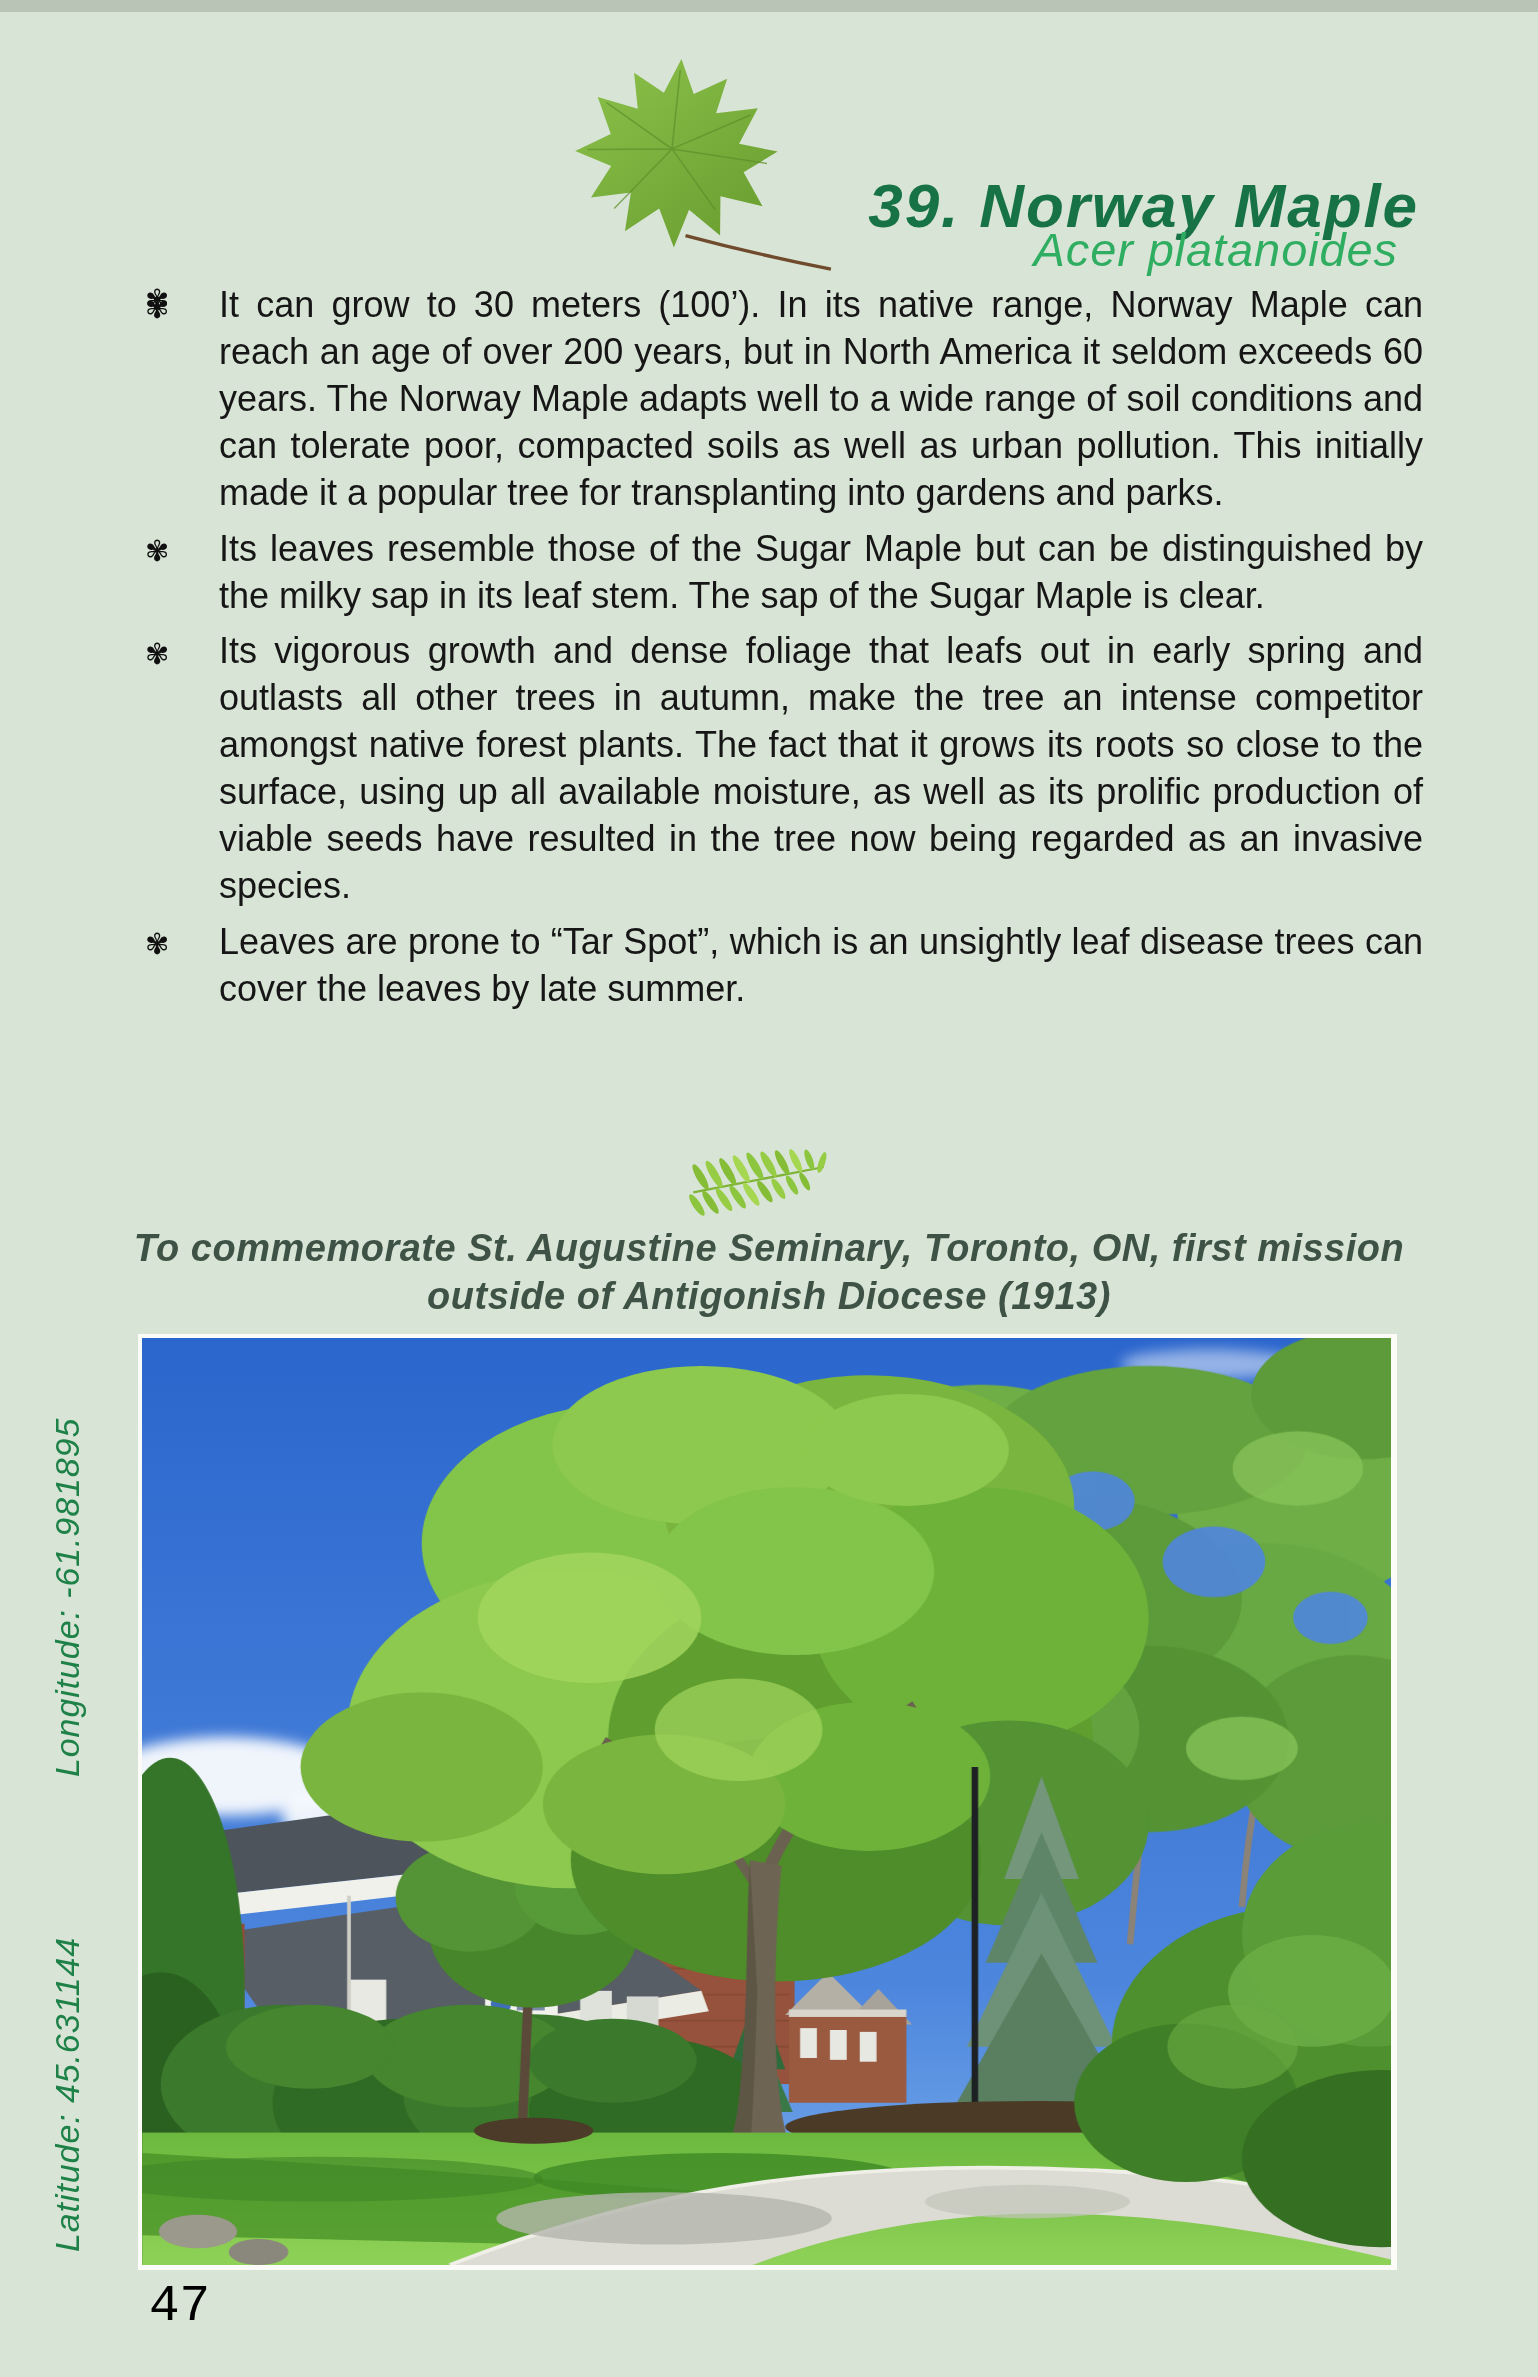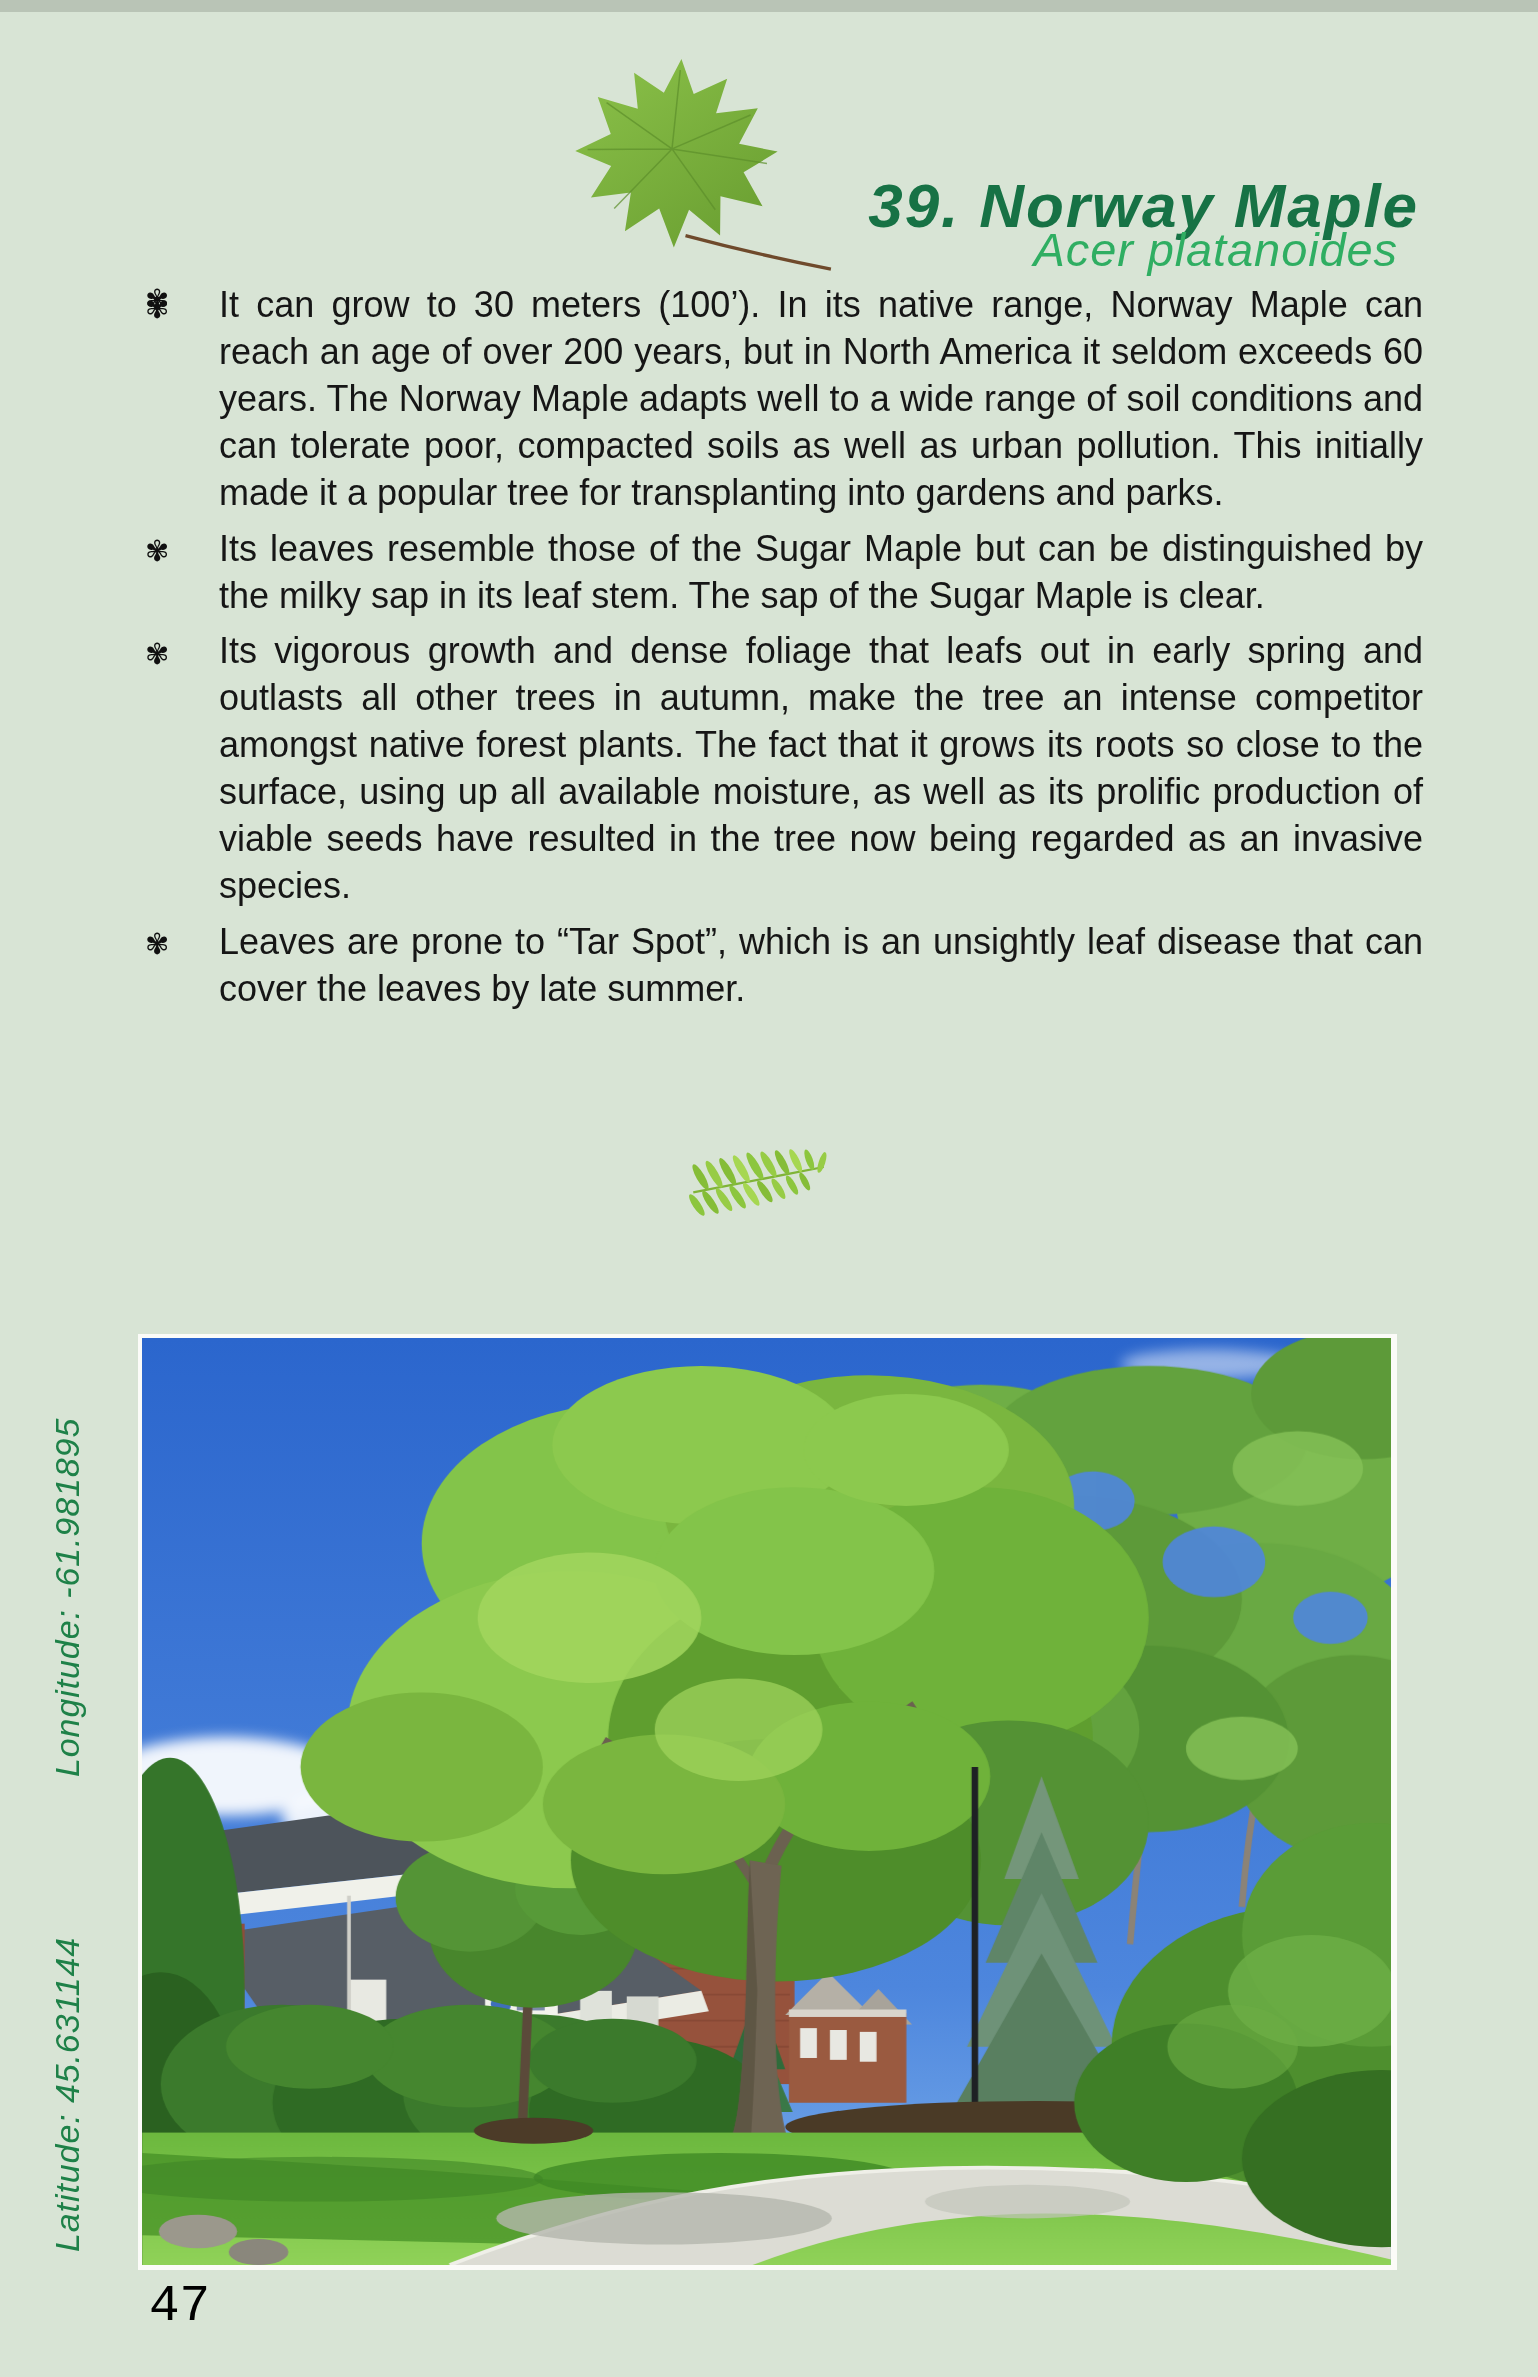--- a/index.html
+++ b/index.html
@@ -114,21 +114,21 @@
       <li class="fact">
       <span class="bullet">✾</span>
       <span class="fact-text">Its leaves resemble those of the Sugar Maple but can be distinguished by the milky sap in its leaf stem. The sap of the Sugar Maple is clear.</span>
     </li>
       <li class="fact">
       <span class="bullet">✾</span>
       <span class="fact-text">Its vigorous growth and dense foliage that leafs out in early spring and outlasts all other trees in autumn, make the tree an intense competitor amongst native forest plants. The fact that it grows its roots so close to the surface, using up all available moisture, as well as its prolific production of viable seeds have resulted in the tree now being regarded as an invasive species.</span>
     </li>
       <li class="fact">
       <span class="bullet">✾</span>
-      <span class="fact-text">Leaves are prone to “Tar Spot”, which is an unsightly leaf disease that can cover the leaves by late summer.</span>
+      <span class="fact-text">Leaves are prone to “Tar Spot”, which is an unsightly leaf disease trees can cover the leaves by late summer.</span>
     </li>
     </ul>
 
   <div class="fern">
     <svg viewBox="0 0 160 92" xmlns="http://www.w3.org/2000/svg">
       <path d="M8 60 Q 80 46 152 32" stroke="#7fb437" stroke-width="2.5" fill="none"></path>
       <g>
         <ellipse cx="16" cy="43" rx="4.5" ry="16" fill="#85bd37" transform="rotate(-30 16 43)"></ellipse>
         <ellipse cx="31" cy="40" rx="4.5" ry="17" fill="#97cc45" transform="rotate(-30 31 40)"></ellipse>
         <ellipse cx="46" cy="37" rx="4.5" ry="17" fill="#85bd37" transform="rotate(-30 46 37)"></ellipse>
@@ -147,20 +147,21 @@
         <ellipse cx="57" cy="65" rx="4.2" ry="15" fill="#8cc63e" transform="rotate(-34 57 65)"></ellipse>
         <ellipse cx="72" cy="62" rx="4.2" ry="15" fill="#a6d751" transform="rotate(-34 72 62)"></ellipse>
         <ellipse cx="87" cy="59" rx="4.2" ry="14" fill="#85bd37" transform="rotate(-34 87 59)"></ellipse>
         <ellipse cx="102" cy="56" rx="4" ry="13" fill="#97cc45" transform="rotate(-32 102 56)"></ellipse>
         <ellipse cx="117" cy="52" rx="3.8" ry="12" fill="#8cc63e" transform="rotate(-30 117 52)"></ellipse>
         <ellipse cx="131" cy="48" rx="3.6" ry="11" fill="#85bd37" transform="rotate(-28 131 48)"></ellipse>
       </g>
     </svg>
   </div>
 
+  <div class="commemoration">To commemorate St. Augustine Seminary, Toronto, ON, first mission outside of Antigonish Diocese (1913)</div>
 
   <figure class="photo" role="img" aria-label="Large Norway Maple tree on a sunny lawn beside a curving concrete path, with a brick seminary building, hedges, a blue spruce and tall trees under a deep blue sky">
     <svg viewBox="0 0 1340 994" preserveAspectRatio="none" xmlns="http://www.w3.org/2000/svg">
       <defs>
         <linearGradient id="sky" x1="0" y1="0" x2="0" y2="1">
           <stop offset="0" stop-color="#2b66cd"></stop>
           <stop offset="0.7" stop-color="#4d86dd"></stop>
           <stop offset="1" stop-color="#7db0ec"></stop>
         </linearGradient>
         <linearGradient id="lawn" x1="0" y1="0" x2="0" y2="1">

